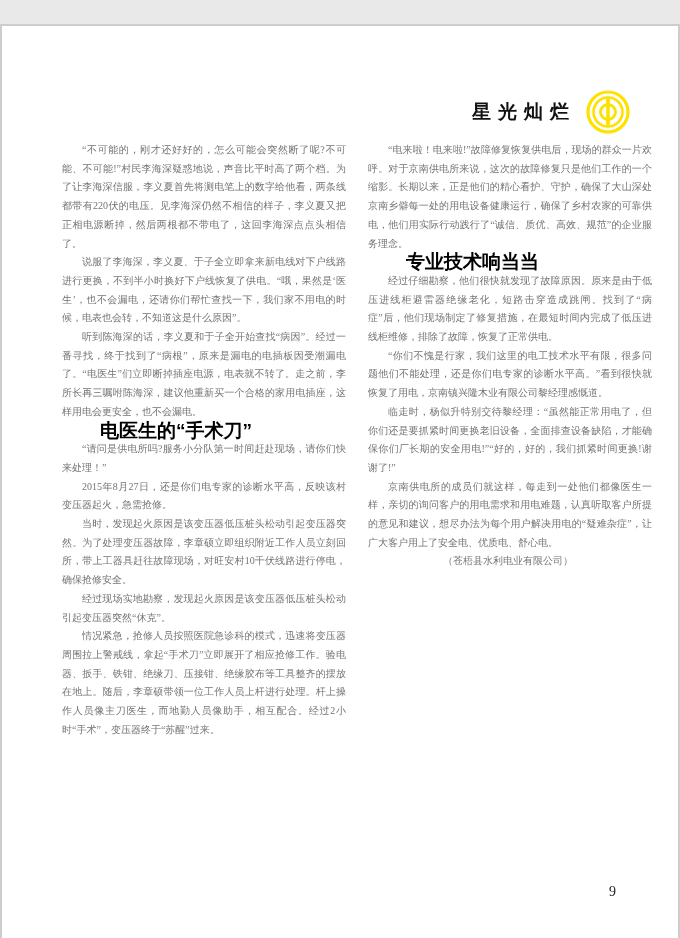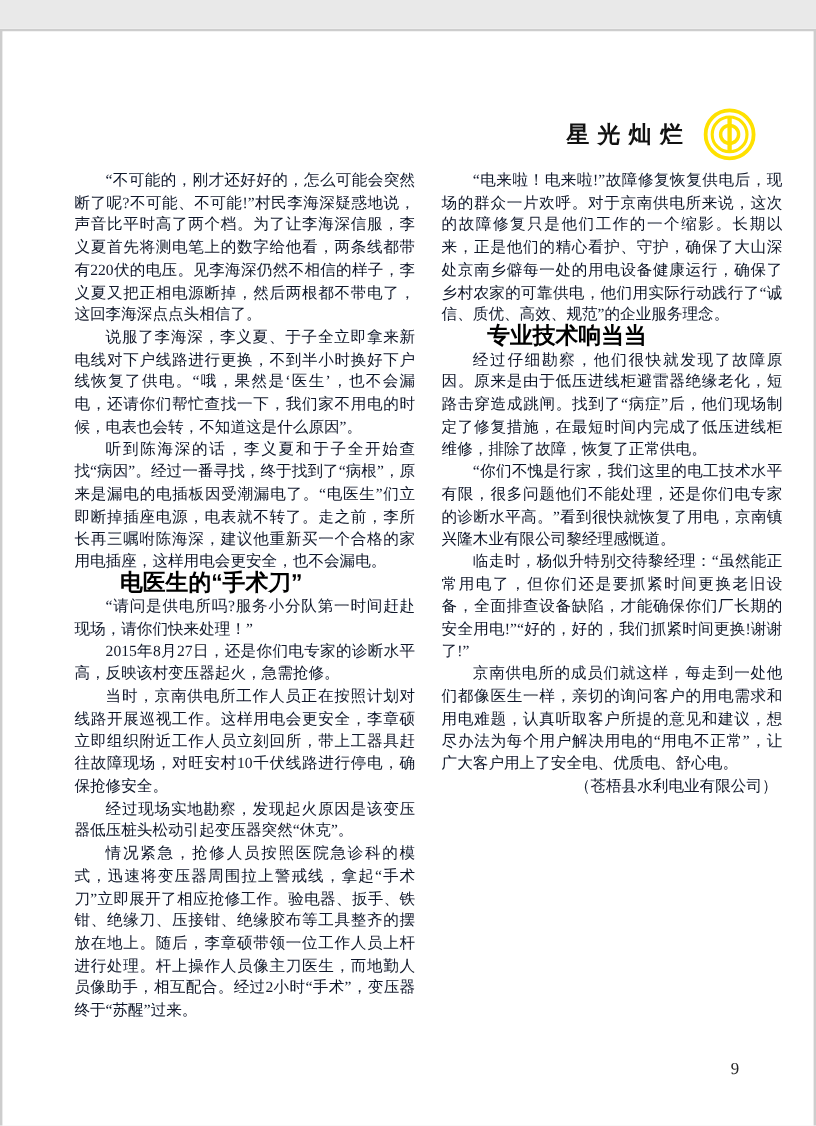--- a/index.html
+++ b/index.html
@@ -33,43 +33,43 @@
   .logo{width:44px;height:44px;flex:0 0 auto;}
   .columns{
     position:absolute;
     top:117px;left:62px;
     width:590px;
     display:flex;
     gap:22px;
   }
   .col{width:284px;flex:0 0 284px;}
   .body-text{
-    font-size:13px;
+    font-size:10px;
     line-height:18.7px;
-    color:#0f172a;
+    color:#737373;
     font-family:"Liberation Serif","DejaVu Serif",serif;
   }
   p.body-para{
     margin:0;
     text-indent:2em;
     text-align:justify;
     text-justify:inter-ideograph;
   }
   h3.col-heading{
     margin:0;
     font-size:19px;
     line-height:18.7px;
     font-weight:700;
     text-indent:2em;
     color:#000;
     font-family:"Liberation Sans","DejaVu Sans",sans-serif;
   }
   p.attribution{
     margin:0;
-    text-align:right;
+    text-align:center;
     padding-right:4px;
   }
   .page-number{
     position:absolute;
     right:64px;bottom:62px;
     font-size:14px;
     color:#222;
     font-family:"Liberation Serif","DejaVu Serif",serif;
   }
 </style>
@@ -89,30 +89,30 @@
   </div>
 
   <div class="columns">
     <div class="col" id="col-left">
         <p class="body-para body-text">“不可能的，刚才还好好的，怎么可能会突然断了呢?不可能、不可能!”村民李海深疑惑地说，声音比平时高了两个档。为了让李海深信服，李义夏首先将测电笔上的数字给他看，两条线都带有220伏的电压。见李海深仍然不相信的样子，李义夏又把正相电源断掉，然后两根都不带电了，这回李海深点点头相信了。</p>
         <p class="body-para body-text">说服了李海深，李义夏、于子全立即拿来新电线对下户线路进行更换，不到半小时换好下户线恢复了供电。“哦，果然是‘医生’，也不会漏电，还请你们帮忙查找一下，我们家不用电的时候，电表也会转，不知道这是什么原因”。</p>
         <p class="body-para body-text">听到陈海深的话，李义夏和于子全开始查找“病因”。经过一番寻找，终于找到了“病根”，原来是漏电的电插板因受潮漏电了。“电医生”们立即断掉插座电源，电表就不转了。走之前，李所长再三嘱咐陈海深，建议他重新买一个合格的家用电插座，这样用电会更安全，也不会漏电。</p>
         <h3 class="col-heading">电医生的“手术刀”</h3>
         <p class="body-para body-text">“请问是供电所吗?服务小分队第一时间赶赴现场，请你们快来处理！”</p>
         <p class="body-para body-text">2015年8月27日，还是你们电专家的诊断水平高，反映该村变压器起火，急需抢修。</p>
-        <p class="body-para body-text">当时，京南供电所工作人员正在按照计划对线路开展巡视工作。这样用电会更安全，李章硕立即组织附近工作人员立刻回所，带上工器具赶往故障现场，对旺安村10千伏线路进行停电，确保抢修安全。</p>
+        <p class="body-para body-text">当时，发现起火原因是该变压器低压桩头松动引起变压器突然。为了处理变压器故障，李章硕立即组织附近工作人员立刻回所，带上工器具赶往故障现场，对旺安村10千伏线路进行停电，确保抢修安全。</p>
         <p class="body-para body-text">经过现场实地勘察，发现起火原因是该变压器低压桩头松动引起变压器突然“休克”。</p>
         <p class="body-para body-text">情况紧急，抢修人员按照医院急诊科的模式，迅速将变压器周围拉上警戒线，拿起“手术刀”立即展开了相应抢修工作。验电器、扳手、铁钳、绝缘刀、压接钳、绝缘胶布等工具整齐的摆放在地上。随后，李章硕带领一位工作人员上杆进行处理。杆上操作人员像主刀医生，而地勤人员像助手，相互配合。经过2小时“手术”，变压器终于“苏醒”过来。</p>
       </div>
     <div class="col" id="col-right">
         <p class="body-para body-text">“电来啦！电来啦!”故障修复恢复供电后，现场的群众一片欢呼。对于京南供电所来说，这次的故障修复只是他们工作的一个缩影。长期以来，正是他们的精心看护、守护，确保了大山深处京南乡僻每一处的用电设备健康运行，确保了乡村农家的可靠供电，他们用实际行动践行了“诚信、质优、高效、规范”的企业服务理念。</p>
         <h3 class="col-heading">专业技术响当当</h3>
         <p class="body-para body-text">经过仔细勘察，他们很快就发现了故障原因。原来是由于低压进线柜避雷器绝缘老化，短路击穿造成跳闸。找到了“病症”后，他们现场制定了修复措施，在最短时间内完成了低压进线柜维修，排除了故障，恢复了正常供电。</p>
         <p class="body-para body-text">“你们不愧是行家，我们这里的电工技术水平有限，很多问题他们不能处理，还是你们电专家的诊断水平高。”看到很快就恢复了用电，京南镇兴隆木业有限公司黎经理感慨道。</p>
         <p class="body-para body-text">临走时，杨似升特别交待黎经理：“虽然能正常用电了，但你们还是要抓紧时间更换老旧设备，全面排查设备缺陷，才能确保你们厂长期的安全用电!”“好的，好的，我们抓紧时间更换!谢谢了!”</p>
-        <p class="body-para body-text">京南供电所的成员们就这样，每走到一处他们都像医生一样，亲切的询问客户的用电需求和用电难题，认真听取客户所提的意见和建议，想尽办法为每个用户解决用电的“用电不正常”，让广大客户用上了安全电、优质电、舒心电。</p>
+        <p class="body-para body-text">京南供电所的成员们就这样，每走到一处他们都像医生一样，亲切的询问客户的用电需求和用电难题，认真听取客户所提的意见和建议，想尽办法为每个用户解决用电的“疑难杂症”，让广大客户用上了安全电、优质电、舒心电。</p>
         <p class="attribution body-text">（苍梧县水利电业有限公司）</p>
       </div>
   </div>
 
   <div class="page-number">9</div>
 
 </div>
 
 </body></html>

